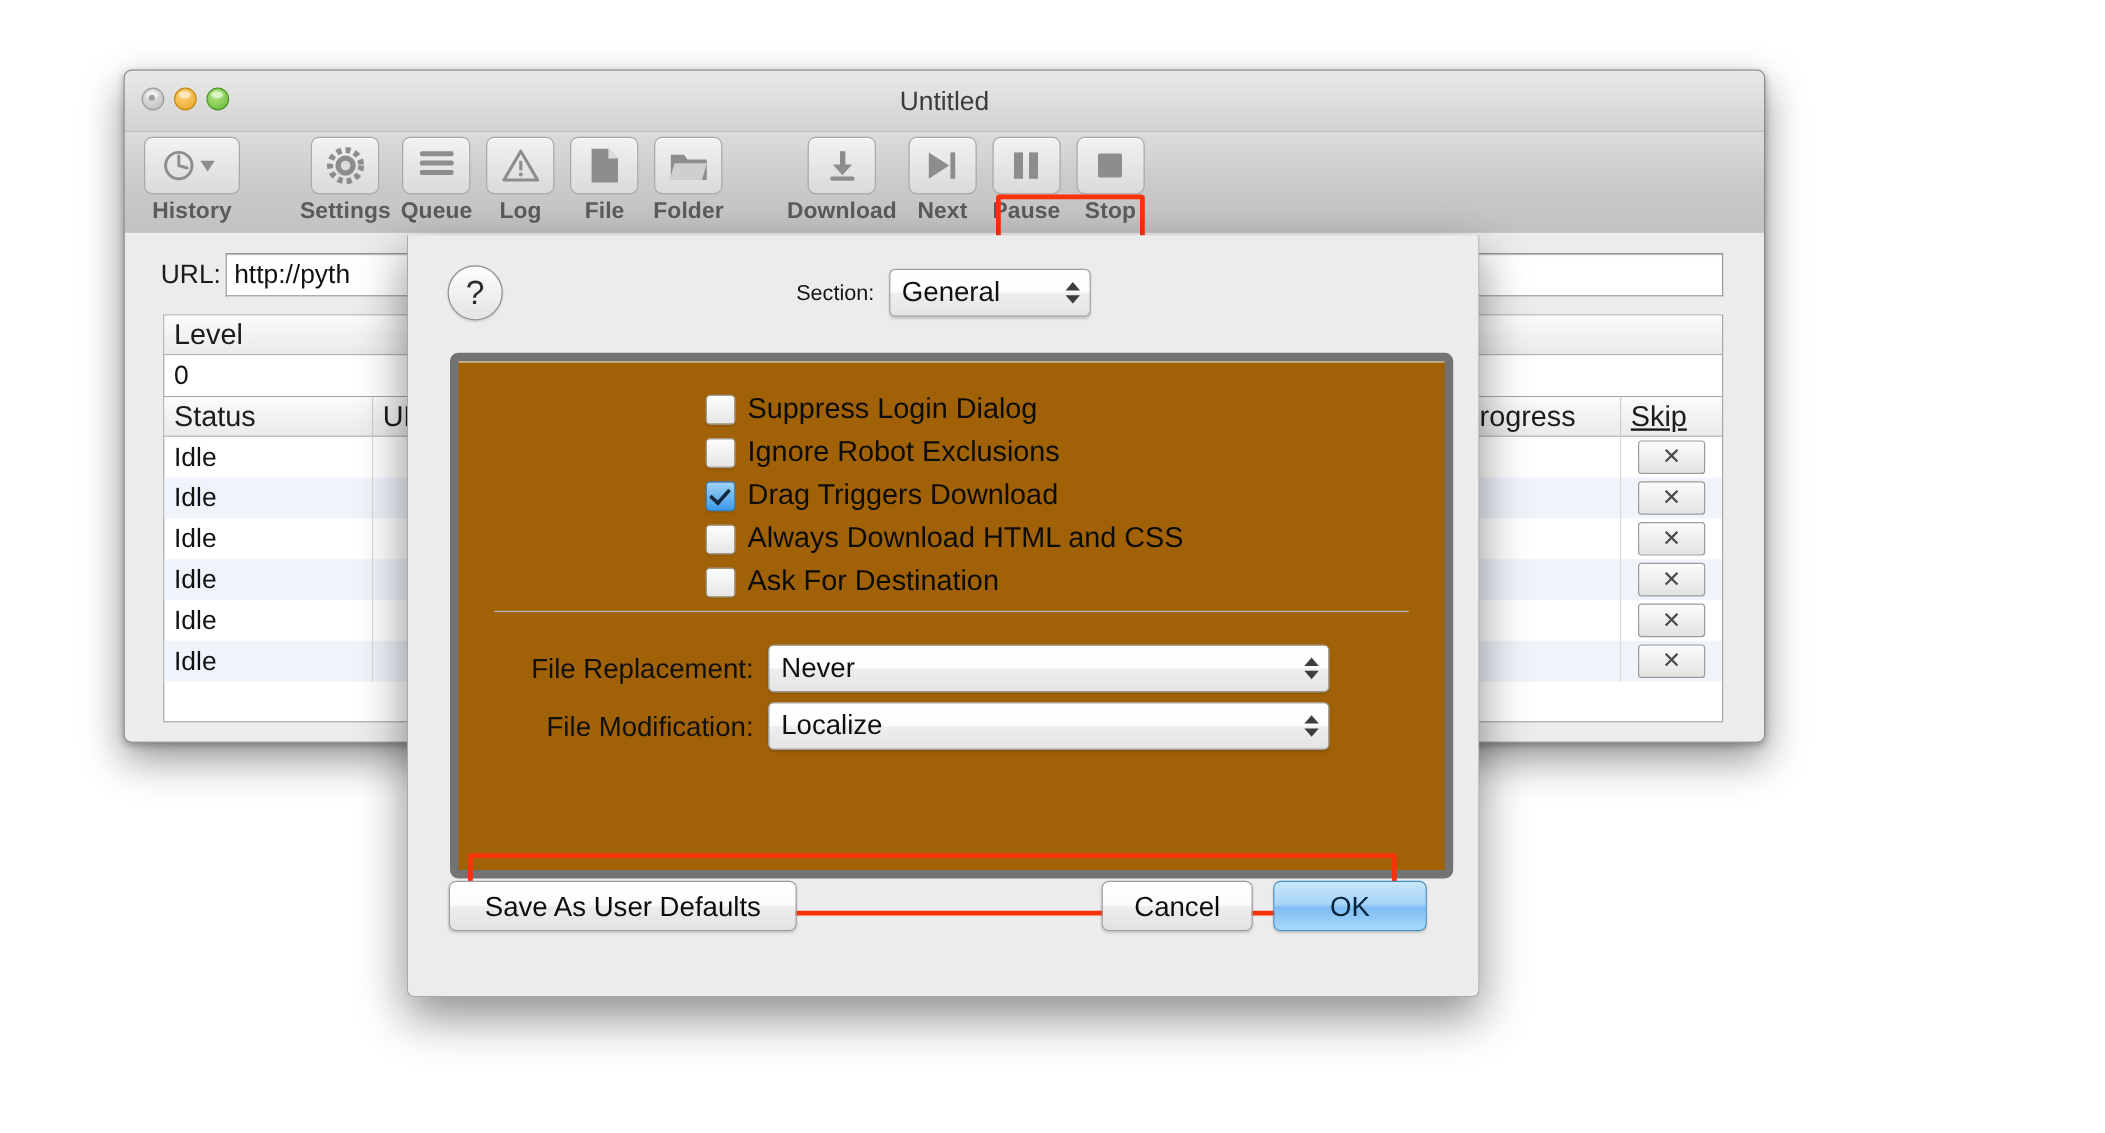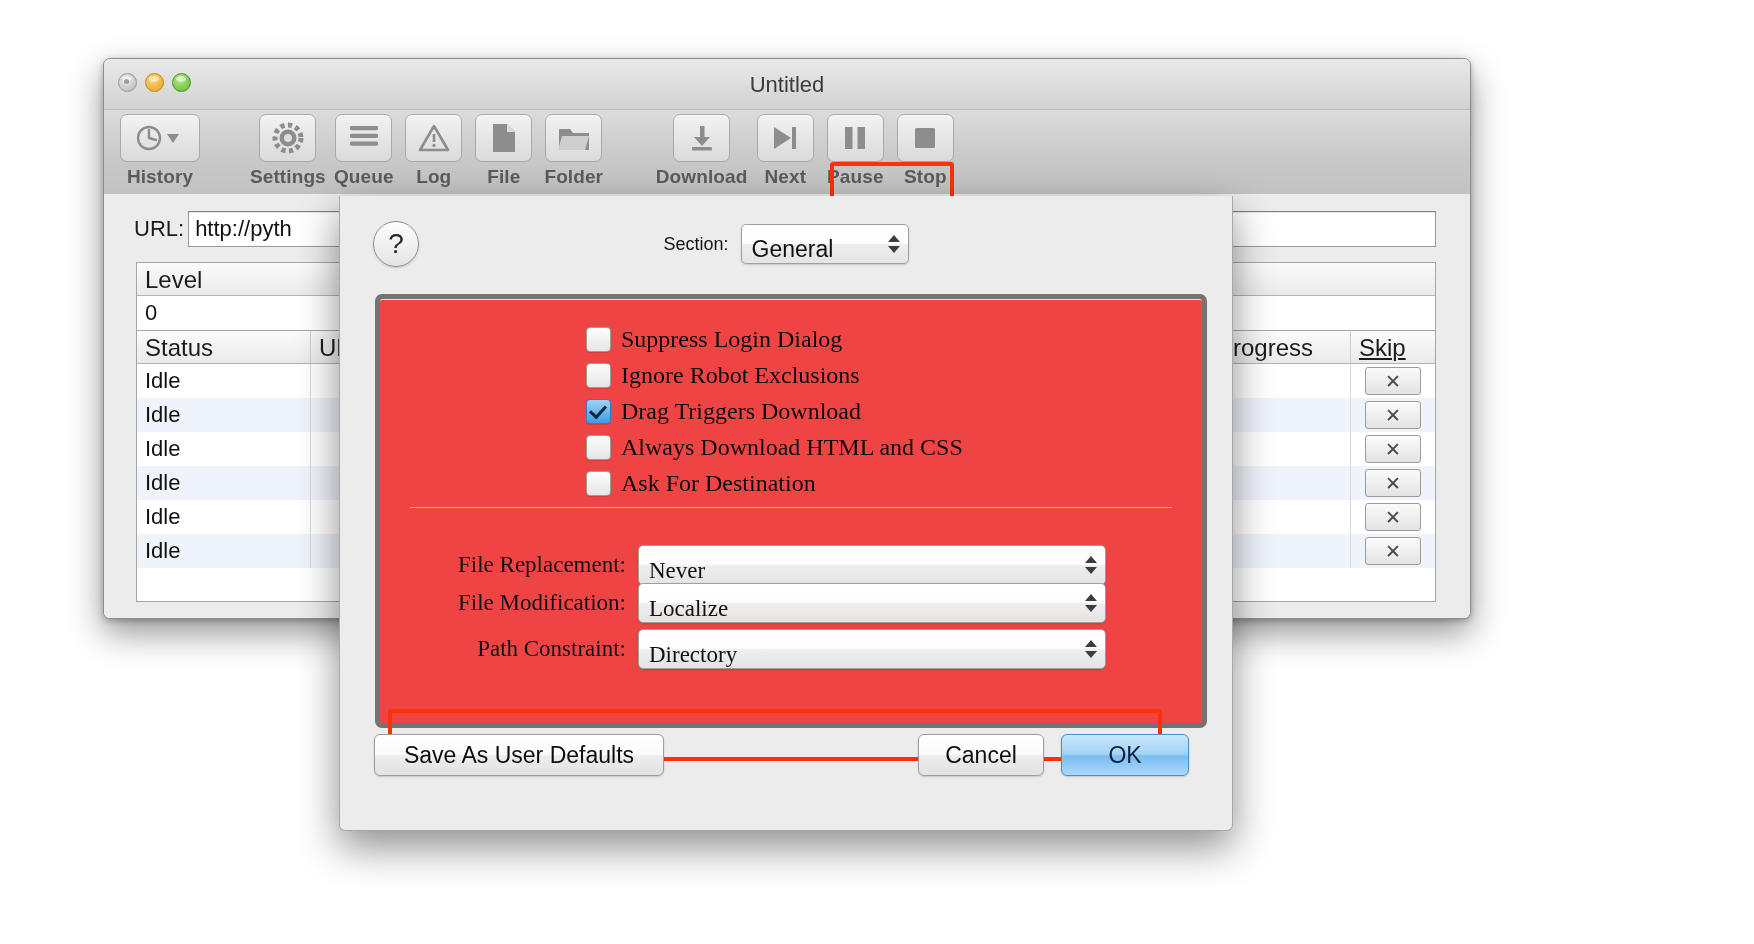--- a/index.html
+++ b/index.html
@@ -167,46 +167,45 @@
     position:absolute;left:0;right:0;top:28px;
     display:flex;align-items:center;justify-content:center;
   }
   .section-label{font-size:18px;color:#141414;margin-right:12px;}
   .popup{
     position:relative;
     height:40px;border-radius:5px;
     background:linear-gradient(to bottom,#ffffff 0%, #fdfdfd 48%, #eeeeee 52%, #e4e4e4 100%);
     border:1px solid #a0a0a0;
     box-shadow:0 1px 2px rgba(0,0,0,.16);
-    display:flex;align-items:flex-end;
-    padding:16px 34px 0 10px;
+    display:flex;align-items:flex-start;
+    padding:5px 34px 0 10px;
     font-size:23px;color:#101010;
     box-sizing:border-box;
     white-space:nowrap;
   }
   .popup.sec{width:168px;}
   .stepper{
     position:absolute;right:8px;top:50%;transform:translateY(-50%);
     display:flex;flex-direction:column;align-items:center;gap:4px;
   }
   .stepper .up,.stepper .dn{
     width:0;height:0;border-left:6px solid transparent;border-right:6px solid transparent;
   }
   .stepper .up{border-bottom:7px solid #3d3d3d;}
   .stepper .dn{border-top:7px solid #3d3d3d;}
 
   
   .group{
     position:absolute;left:35px;top:98px;
     width:822px;height:424px;
-    background:#ef4444;
-    border:5px solid #737373;
+    background:#a16207;
+    border:7px solid #737373;
     border-radius:7px;
     box-shadow:0 1px 0 rgba(255,255,255,.8) inset;
-    font-family:Liberation Serif, serif;
   }
   .checks{position:absolute;left:206px;top:22px;}
   .chk-row{display:flex;align-items:center;height:36px;}
   .chk{
     width:23px;height:23px;border-radius:4px;margin-right:10px;
     background:linear-gradient(to bottom,#fdfdfd,#e6e6e6);
     border:1px solid #9d9d9d;
     box-shadow:0 1px 1px rgba(0,0,0,.10);
     position:relative;flex:none;
   }
@@ -531,21 +530,21 @@
         <span class="chk-label">Always Download HTML and CSS</span>
       </div>
       <div class="chk-row">
         <span class="chk"></span>
         <span class="chk-label">Ask For Destination</span>
       </div>
     </div>
 
     <div class="divider"></div>
 
-    <div class="field-row" style="top:246px">
+    <div class="field-row" style="top:236px">
       <div class="field-label">File Replacement:</div>
       <div class="popup field">
         <span>Never</span>
         <span class="stepper">
             <span class="up"></span>
             <span class="dn"></span>
           </span>
       </div>
     </div>
 
@@ -553,30 +552,20 @@
       <div class="field-label">File Modification:</div>
       <div class="popup field">
         <span>Localize</span>
         <span class="stepper">
             <span class="up"></span>
             <span class="dn"></span>
           </span>
       </div>
     </div>
 
-    <div class="field-row" style="top:330px">
-      <div class="field-label">Path Constraint:</div>
-      <div class="popup field">
-        <span>Directory</span>
-        <span class="stepper">
-            <span class="up"></span>
-            <span class="dn"></span>
-          </span>
-      </div>
-    </div>
 
 
     <div class="hl-path"></div>
   </div>
 
   <div class="btn save">Save As User Defaults</div>
   <div class="btn cancel">Cancel</div>
   <div class="btn ok">OK</div>
 
 </div>

